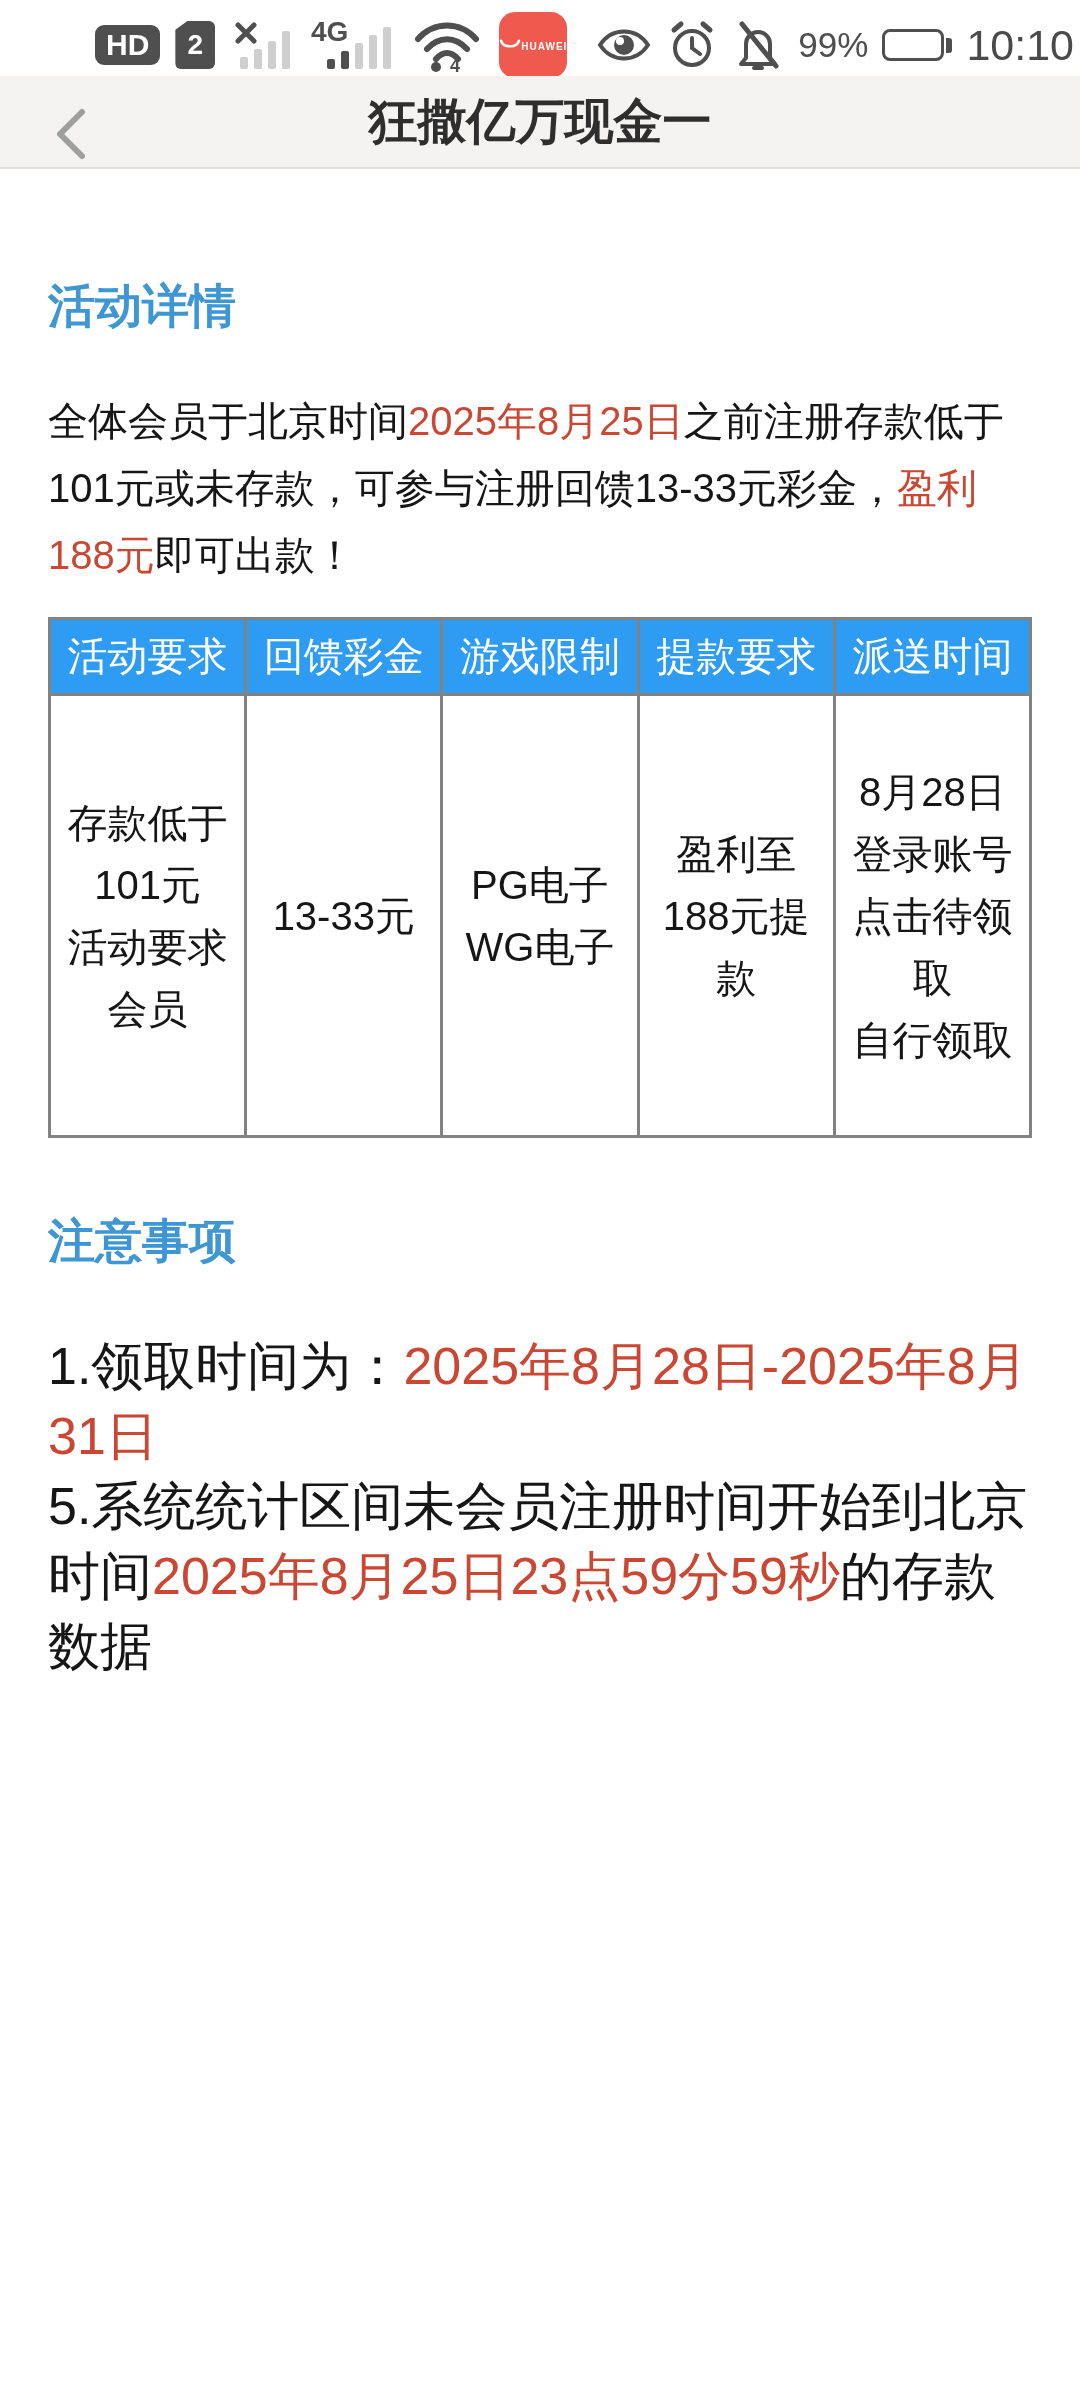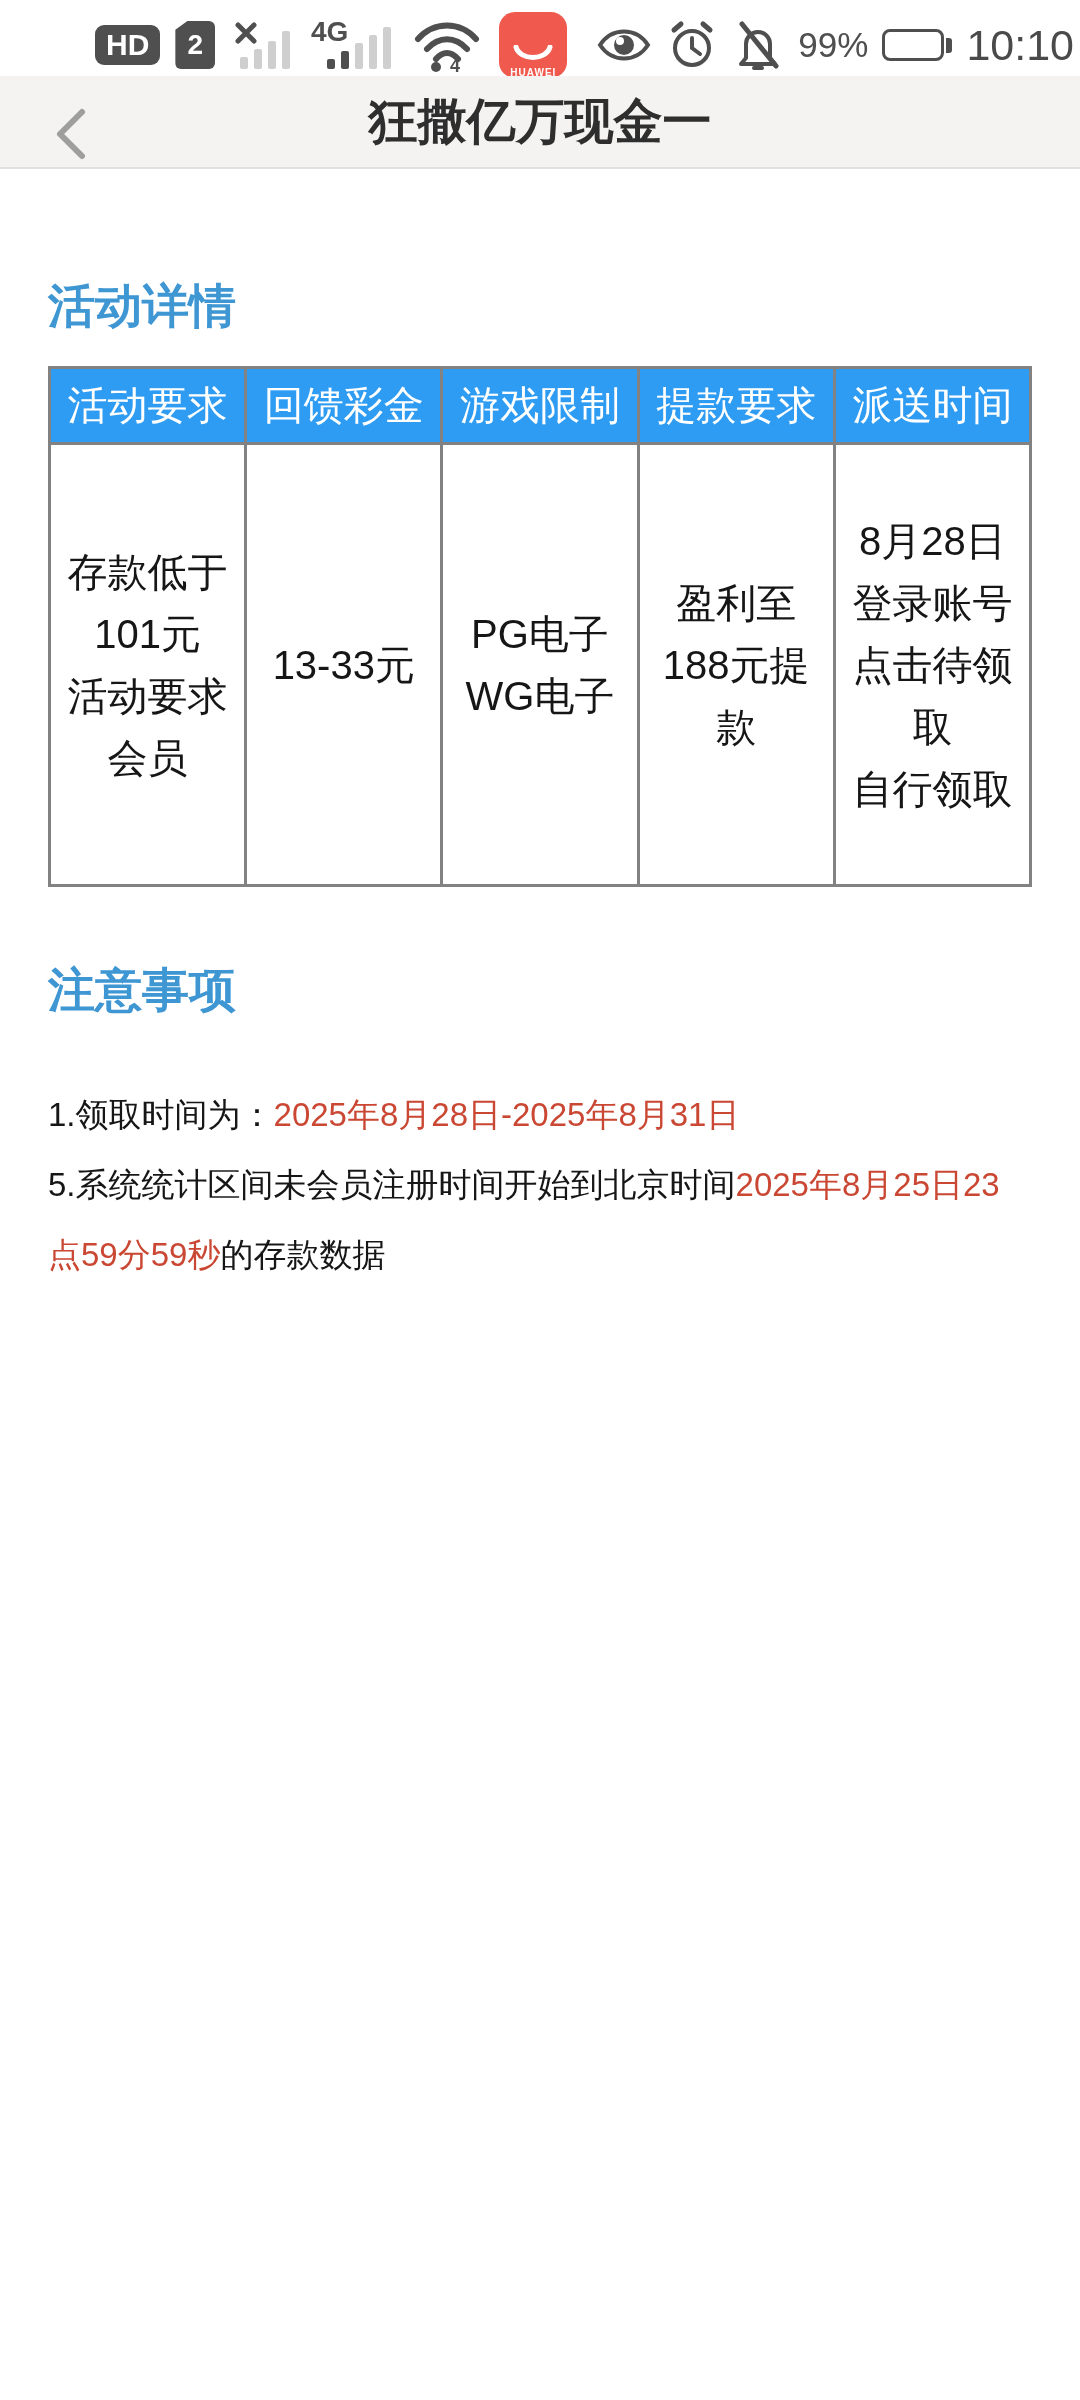--- a/index.html
+++ b/index.html
@@ -22,21 +22,21 @@
   }
   .sim-badge {
     background: #4f4f4f; color: #fff; font-weight: bold; font-size: 28px;
     width: 40px; height: 48px; border-radius: 6px;
     display: inline-flex; align-items: center; justify-content: center;
     clip-path: polygon(30% 0, 100% 0, 100% 100%, 0 100%, 0 18%);
   }
   .icon-svg { display: block; }
   .huawei-icon {
     width: 68px; height: 66px; background: #f05a4e; border-radius: 16px;
-    display: inline-flex; flex-direction: column; align-items: center; justify-content: flex-end;
+    display: inline-flex; flex-direction: row; align-items: center; justify-content: center;
   }
   .huawei-icon .hw-label {
     color: #ffffff; font-size: 10px; font-weight: bold; letter-spacing: 1px; margin-top: 2px;
   }
   .battery { display: inline-flex; align-items: center; }
   .battery .bat-body {
     width: 62px; height: 32px; border: 3px solid #4f4f4f; border-radius: 8px; padding: 3px;
   }
   .battery .bat-fill { height: 100%; width: 47px; background: #4f4f4f; border-radius: 3px; }
   .battery .bat-nub { width: 6px; height: 15px; background: #4f4f4f; border-radius: 0 3px 3px 0; margin-left: 2px; }
@@ -72,21 +72,21 @@
   table.promo th {
     background: #2f9cf3; color: #ffffff; font-weight: normal;
     font-size: 40px; height: 76px; padding: 0 2px;
   }
   table.promo td {
     height: 442px; font-size: 40px; line-height: 62px; color: #161616;
     vertical-align: middle; padding: 0 4px; white-space: pre-line;
   }
 
   .example { margin-top: 82px; font-size: 40px; line-height: 67px; }
-  .notes { margin-top: 58px; font-size: 33px; line-height: 70px; }
+  .notes { margin-top: 58px; font-size: 52px; line-height: 70px; }
 </style>
 </head>
 <body>
 
 <div class="status-bar">
   <div class="sb-left">
     <span class="hd-badge">HD</span>
     <span class="sim-badge">2</span>
 
     <svg class="icon-svg" width="64" height="56" viewBox="0 0 64 56">
@@ -158,20 +158,23 @@
       <path d="M32 6 L10 28 L32 50" stroke="#9e9e9e" stroke-width="6" fill="none" stroke-linecap="round" stroke-linejoin="round"></path>
     </svg>
   </span>
   <span class="nav-title">狂撒亿万现金一</span>
 </div>
 
 <div class="content">
 
   <div class="section-title title-1">活动详情</div>
 
+  <p class="intro">
+    <span>全体会员于北京时间</span><span class="red">2025年8月25日</span><span>之前注册存款低于101元或未存款，可参与注册回馈13-33元彩金，</span><span class="red">盈利188元</span><span>即可出款！</span>
+  </p>
 
   <table class="promo">
     <thead>
       <tr>
         <th>活动要求</th>
         <th>回馈彩金</th>
         <th>游戏限制</th>
         <th>提款要求</th>
         <th>派送时间</th>
       </tr>

